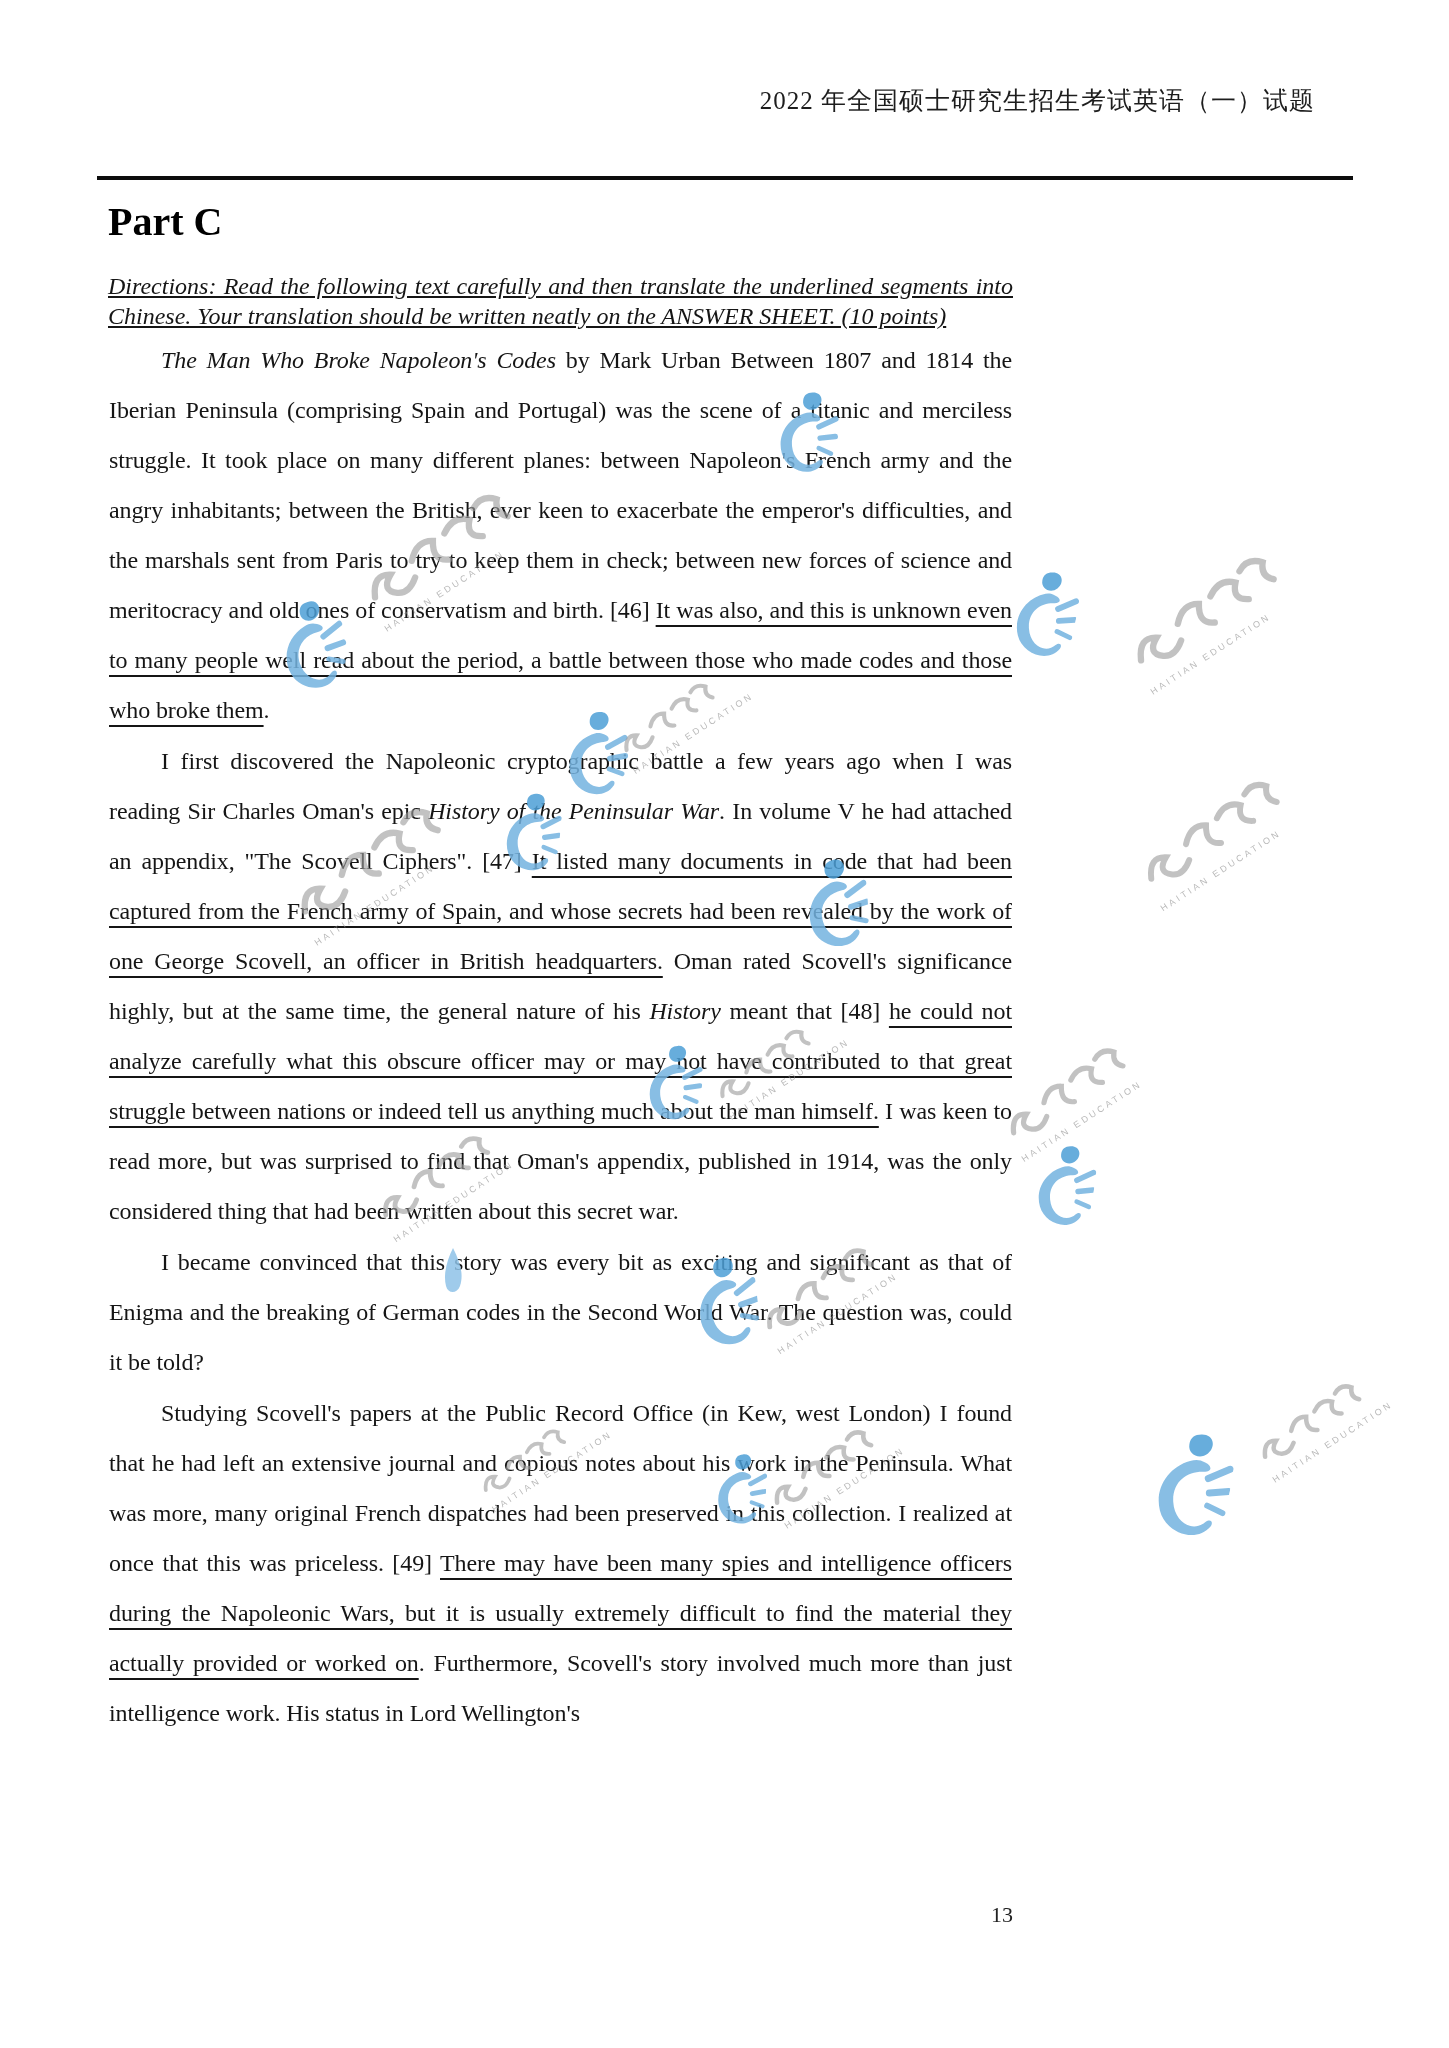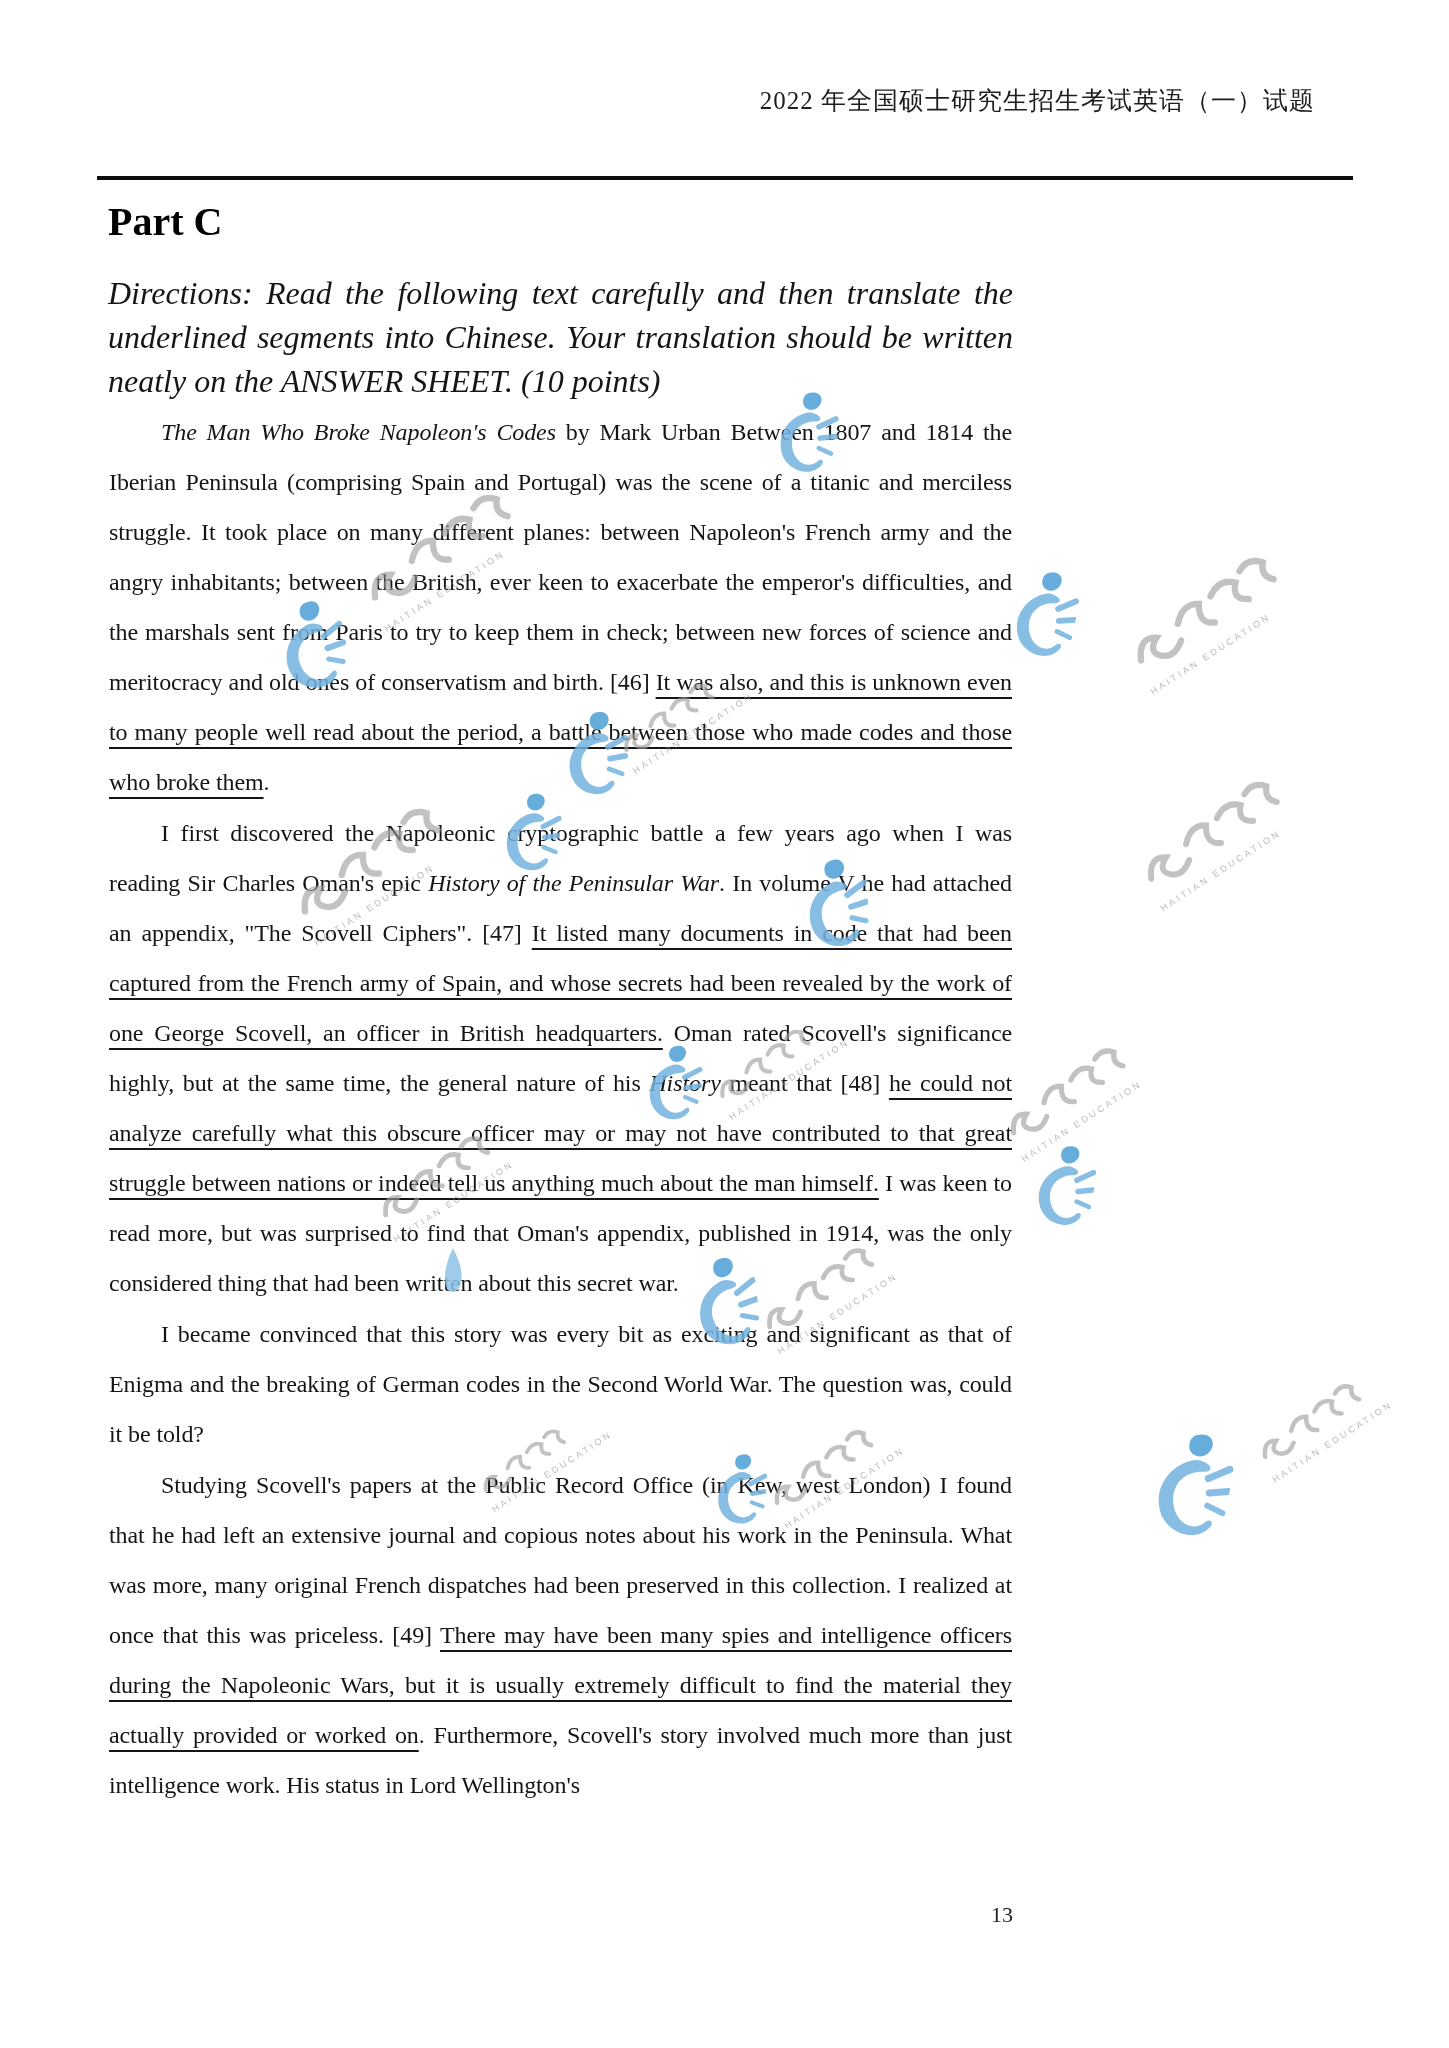--- a/index.html
+++ b/index.html
@@ -28,23 +28,24 @@
   }
   h1.part{
     margin:0 0 26px 0;
     font-size:40px;
     font-weight:bold;
     color:#000;
   }
   p.directions{
     margin:0 0 4px 0;
     font-style:italic;
-    font-size:32px;
-    line-height:44px;
+    font-size:24px;
+    line-height:30px;
     text-align:justify;
+    text-decoration:underline;
   }
   p.para{
     margin:1px;
     font-size:24px;
     line-height:50px;
     text-align:justify;
     text-indent:52px;
     letter-spacing:-0.1px;
   }
   .it{font-style:italic;}

